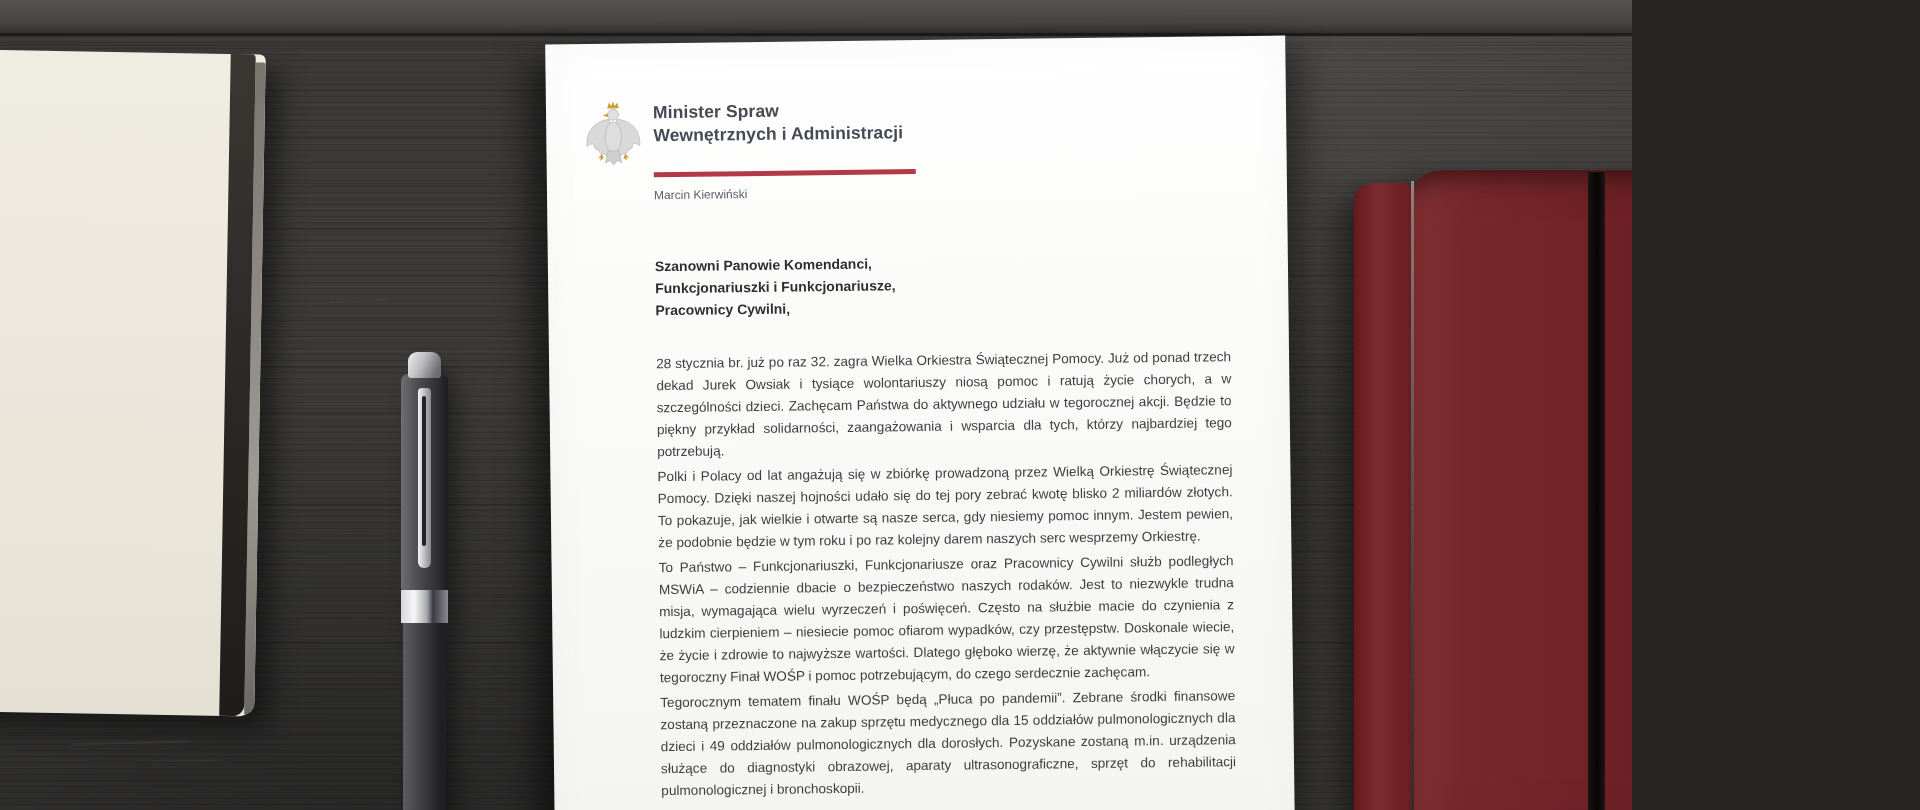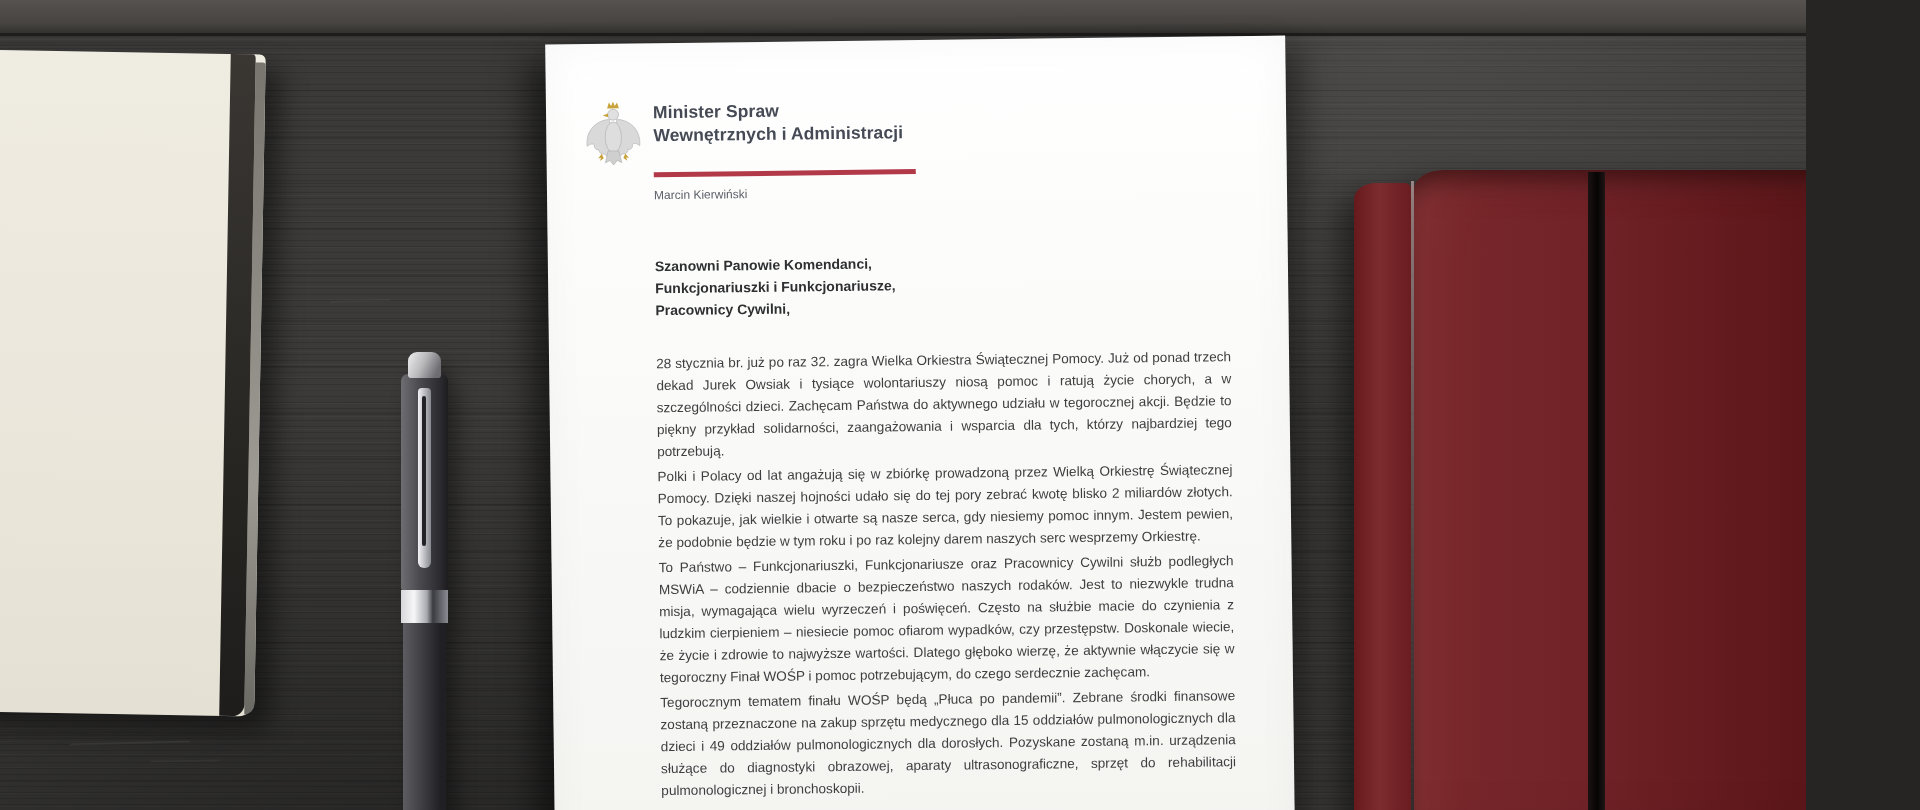--- a/index.html
+++ b/index.html
@@ -1,16 +1,16 @@
 <!DOCTYPE html>
 <html><head>
 <meta charset="utf-8">
 <style>
   html,body{margin:0;padding:0;background:#262524;}
-  .stage{position:relative;width:1806px;height:810px;overflow:hidden;
+  .stage{position:relative;width:1632px;height:810px;overflow:hidden;
          font-family:"Liberation Sans",sans-serif;}
 
   
   .desk{position:absolute;inset:0;background:#3b3a39;}
   .desk .grain{position:absolute;inset:0;
     background:
       radial-gradient(1100px 560px at 78% 6%, rgba(224,216,206,0.10), transparent 70%),
       radial-gradient(1500px 900px at 22% 112%, rgba(0,0,0,0.40), transparent 58%),
       repeating-linear-gradient(180deg, rgba(0,0,0,0.13) 0 1px, transparent 1px 6px),
       repeating-linear-gradient(180deg, rgba(255,255,255,0.022) 0 1px, transparent 1px 13px),

